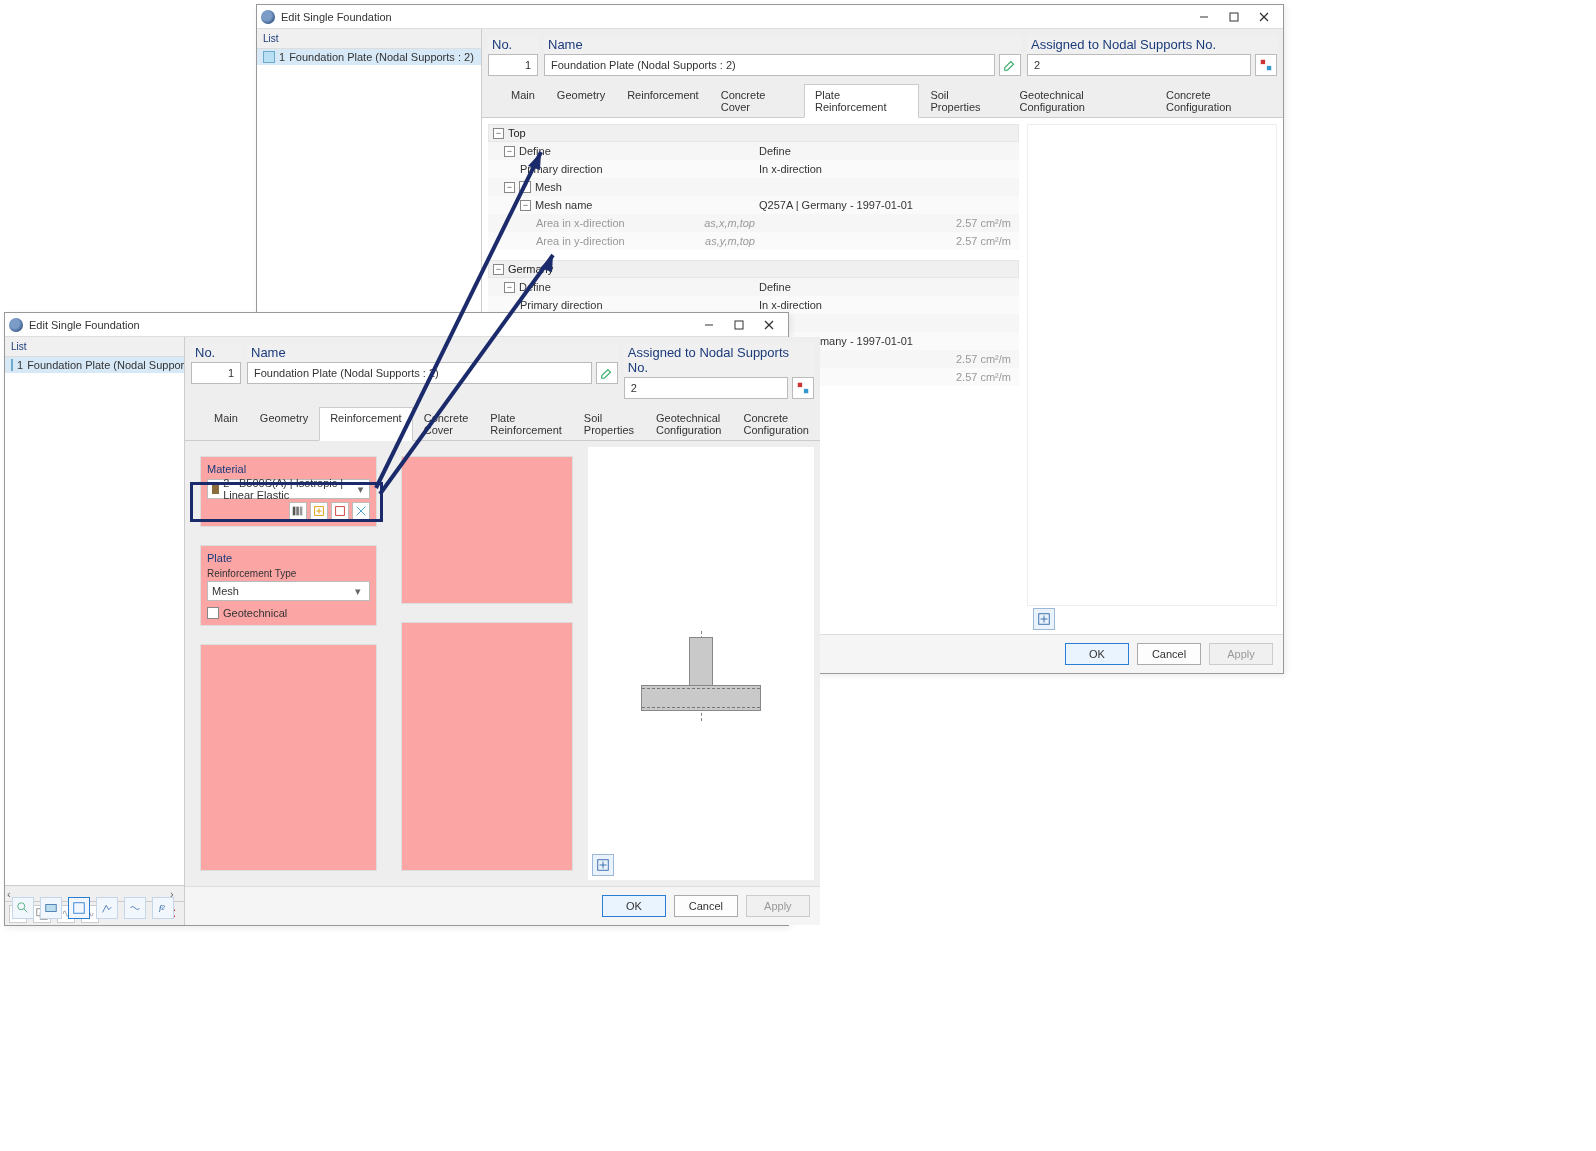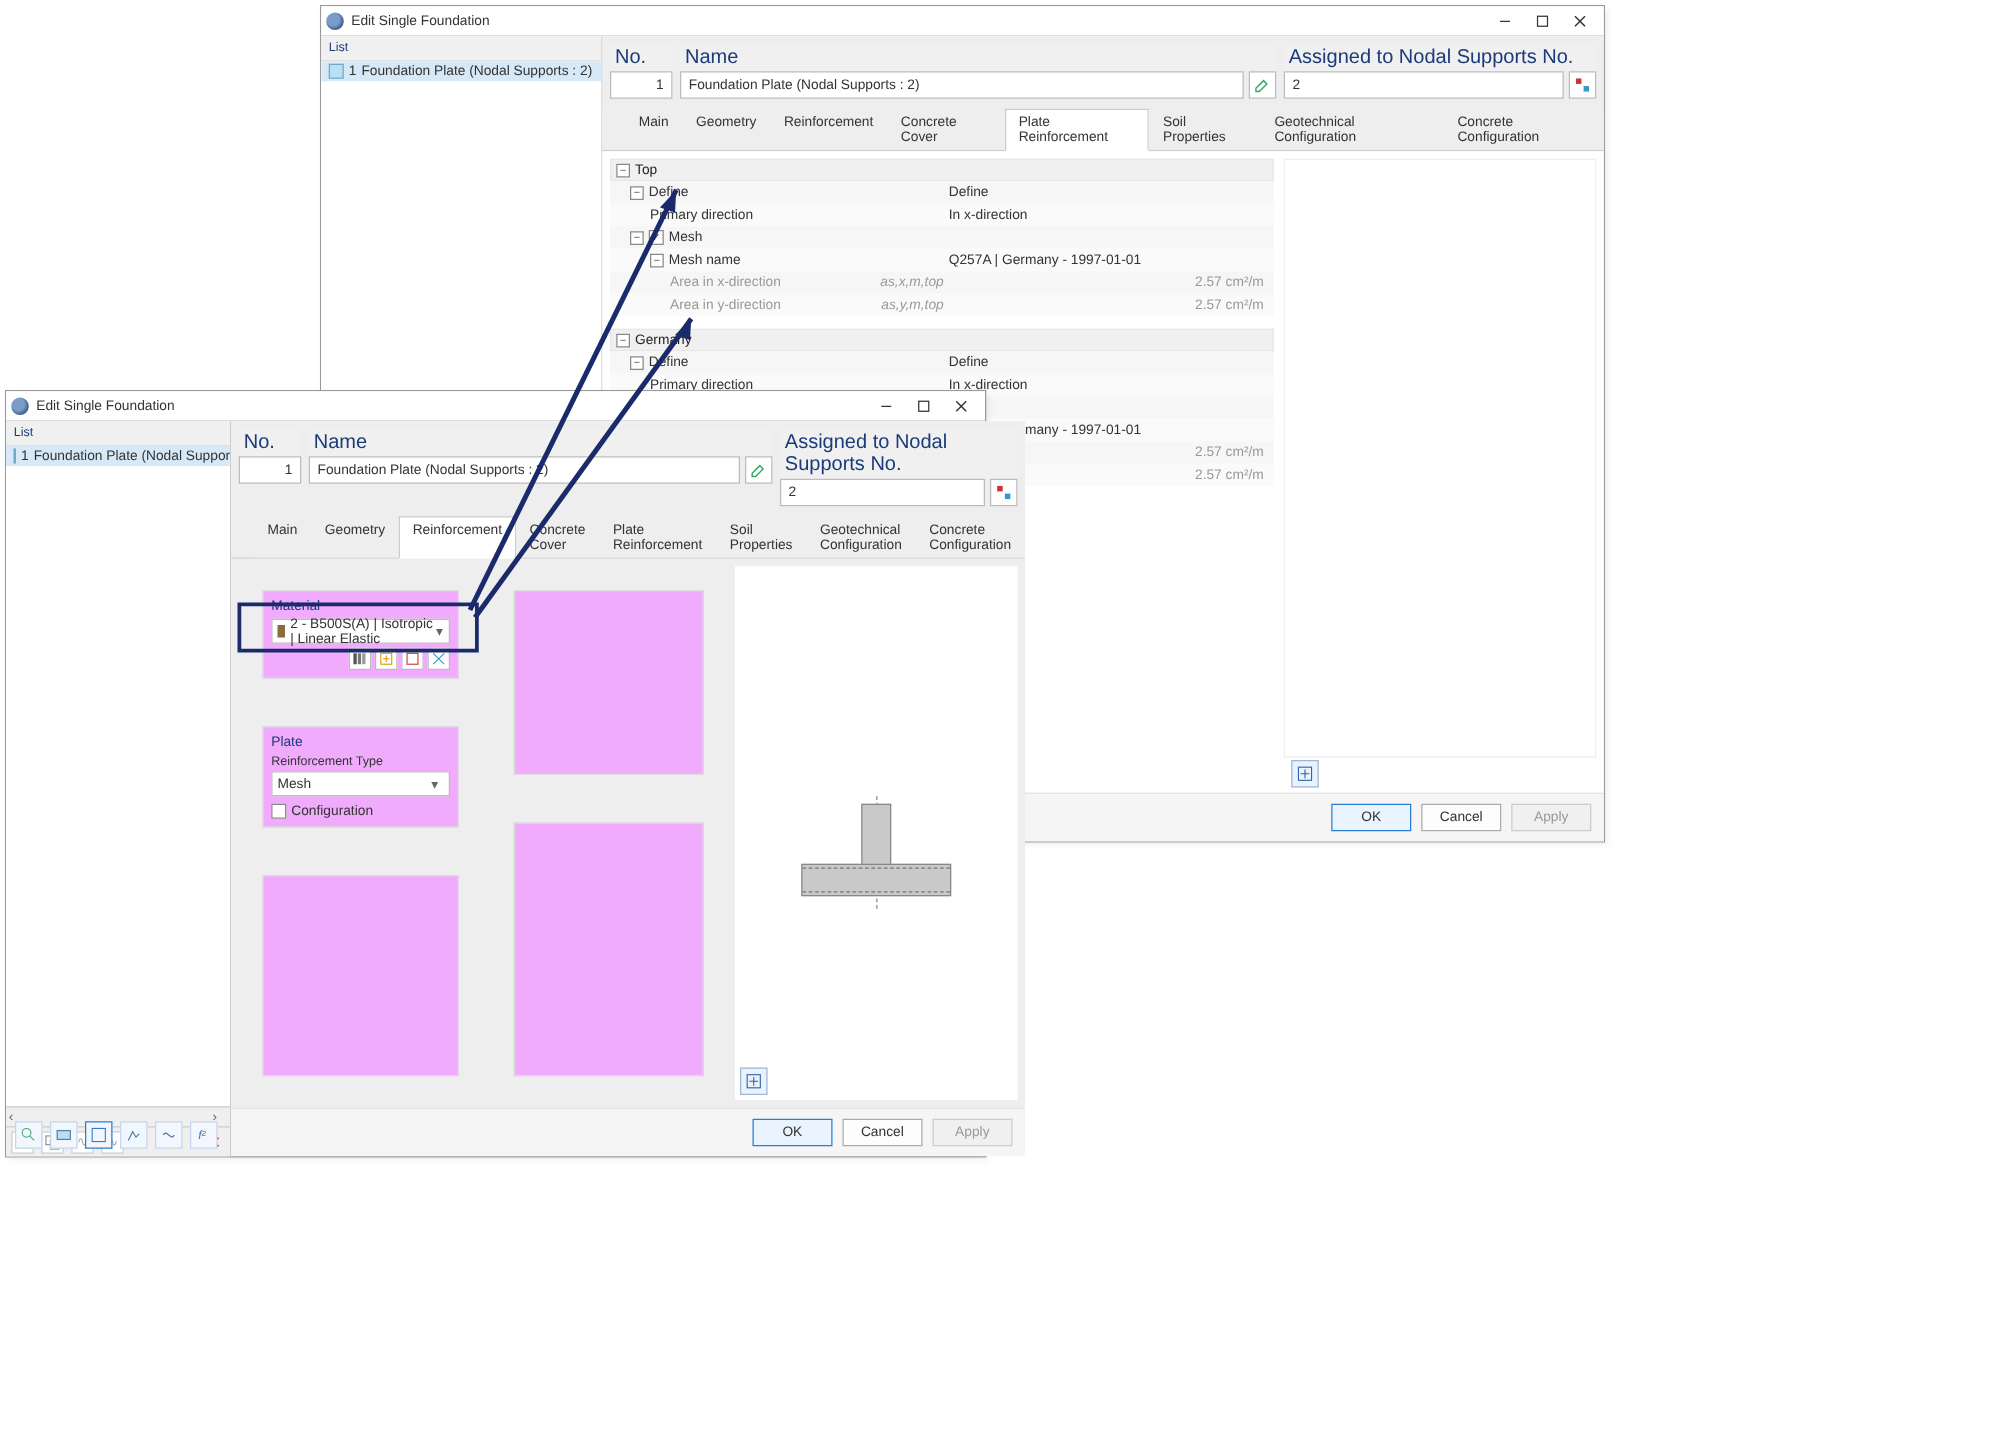--- a/index.html
+++ b/index.html
@@ -19,21 +19,21 @@
   .list-item { display:flex; align-items:center; gap:4px; padding:2px 6px; font-size:11px; background:#d7e9f7; }
   .list-item .li-icon { width:12px; height:12px; background:#b8dff3; border:1px solid #6fa9cc; }
   .scroll-hbar { height:16px; border-top:1px solid #ccc; background:#efefef; display:flex; align-items:center; justify-content:space-between; padding:0 2px; }
   .scroll-hbar .arrow { width:12px; height:12px; color:#666; }
   .list-toolbar { height:24px; background:#efefef; border-top:1px solid #ccc; display:flex; align-items:center; padding:0 4px; gap:6px; }
   .tb-btn { width:18px; height:18px; display:flex; align-items:center; justify-content:center; color:#555; background:#fff; border:1px solid #ccc; }
   .tb-btn.danger { color:#c00; border:none; background:transparent; margin-left:auto; font-weight:bold; font-size:13px; }
   .right-panel { flex:1; display:flex; flex-direction:column; background:#eee; }
   .header-grid { display:flex; gap:6px; padding:6px; }
   .hg-col { display:flex; flex-direction:column; }
-  .hg-label { font-size:16px; color:#1a3a7a; padding:2px 4px; background:#f0f0f0; }
+  .hg-label { font-size:13px; color:#1a3a7a; padding:2px 4px; background:#f0f0f0; }
   .hg-input { height:22px; background:#fff; border:1px solid #bbb; padding:2px 6px; font-size:11px; display:flex; align-items:center; justify-content:flex-end; }
   .hg-name-row { display:flex; gap:4px; }
   .hg-name-input { flex:1; background:#fff; border:1px solid #bbb; padding:2px 6px; height:22px; display:flex; align-items:center; }
   .hg-edit-btn { width:22px; height:22px; background:#fff; border:1px solid #bbb; display:flex; align-items:center; justify-content:center; }
   .tabs { display:flex; border-bottom:1px solid #ccc; background:#eee; padding-left:18px; margin-top:2px; }
   .tab { padding:4px 10px; font-size:11px; color:#333; border:1px solid transparent; border-bottom:none; cursor:pointer; background:#eee; }
   .tab.active { background:#fff; border-color:#ccc; border-bottom:1px solid #fff; margin-bottom:-1px; }
   .tab-body { flex:1; background:#fff; padding:6px; overflow:auto; position:relative; }
   .tree-row { display:flex; align-items:center; height:18px; font-size:11px; }
   .tree-indent { width:16px; display:inline-block; }
@@ -46,21 +46,21 @@
   .data-right.muted { color:#999; }
   .symcol { width:60px; color:#999; padding-right:4px; text-align:right; font-style:italic; }
   .shade-row { background:#f6f6f6; }
   .shade-row.lighter { background:#fafafa; }
   .footer-right-btn-area { height:22px; display:flex; justify-content:flex-start; padding:2px 6px; }
   .small-blue-btn { width:22px; height:22px; border:1px solid #9cb8d6; background:#eaf2fb; display:flex; align-items:center; justify-content:center; color:#2a62a8; }
   .dlg-footer { display:flex; justify-content:flex-end; gap:8px; padding:8px 10px; border-top:1px solid #ddd; background:#f5f5f5; }
   .btn { min-width:64px; height:22px; border:1px solid #aaa; background:#fdfdfd; font-size:11px; display:flex; align-items:center; justify-content:center; cursor:pointer; }
   .btn.primary { border:1px solid #2a7dd4; background:#eaf4ff; }
   .btn.disabled { color:#999; background:#f0f0f0; border-color:#ccc; }
-  .panel-box { border:1px solid #ddd; background:#f0abfc; margin:19px; padding:6px; }
+  .panel-box { border:1px solid #ddd; background:#fca5a5; margin:9px; padding:6px; }
   .panel-title { font-size:11px; color:#1a3a7a; margin-bottom:4px; }
   .field-label { font-size:10px; color:#333; margin-bottom:2px; }
   .select { height:20px; border:1px solid #bbb; background:#fff; display:flex; align-items:center; justify-content:space-between; padding:0 4px; font-size:11px; }
   .chevdown { width:10px; color:#666; }
   .checkbox-row { display:flex; align-items:center; gap:4px; margin-top:6px; font-size:11px; }
   .checkbox-row .box { width:12px; height:12px; border:1px solid #888; background:#fff; }
   .highlight-box { border:3px solid #1a2a6a; position:absolute; pointer-events:none; }
   .annot-line { stroke:#1a2a6a; stroke-width:4; }
   .sketch-area { position:relative; flex:1; background:#fff; }
   .foundation-shape { position:absolute; }
@@ -422,21 +422,21 @@
           </div>
           <div class="panel-box" style="position:relative; flex:0 0 auto;">
             <div class="panel-title">Plate</div>
             <div class="field-label">Reinforcement Type</div>
             <div class="select">
               <span>Mesh</span>
               <span class="chevdown">▾</span>
             </div>
             <div class="checkbox-row">
               <span class="box"></span>
-              <span>Configuration</span>
+              <span>Geotechnical</span>
             </div>
           </div>
           <div class="panel-box" style="flex:1;"></div>
         </div>
         <div style="width:190px; display:flex; flex-direction:column;">
           <div class="panel-box" style="height:148px;"></div>
           <div class="panel-box" style="flex:1;"></div>
         </div>
         <div class="sketch-area">
           <div class="foundation-shape" style="left:50%; top:190px; transform:translateX(-50%); width:130px; height:90px;">

